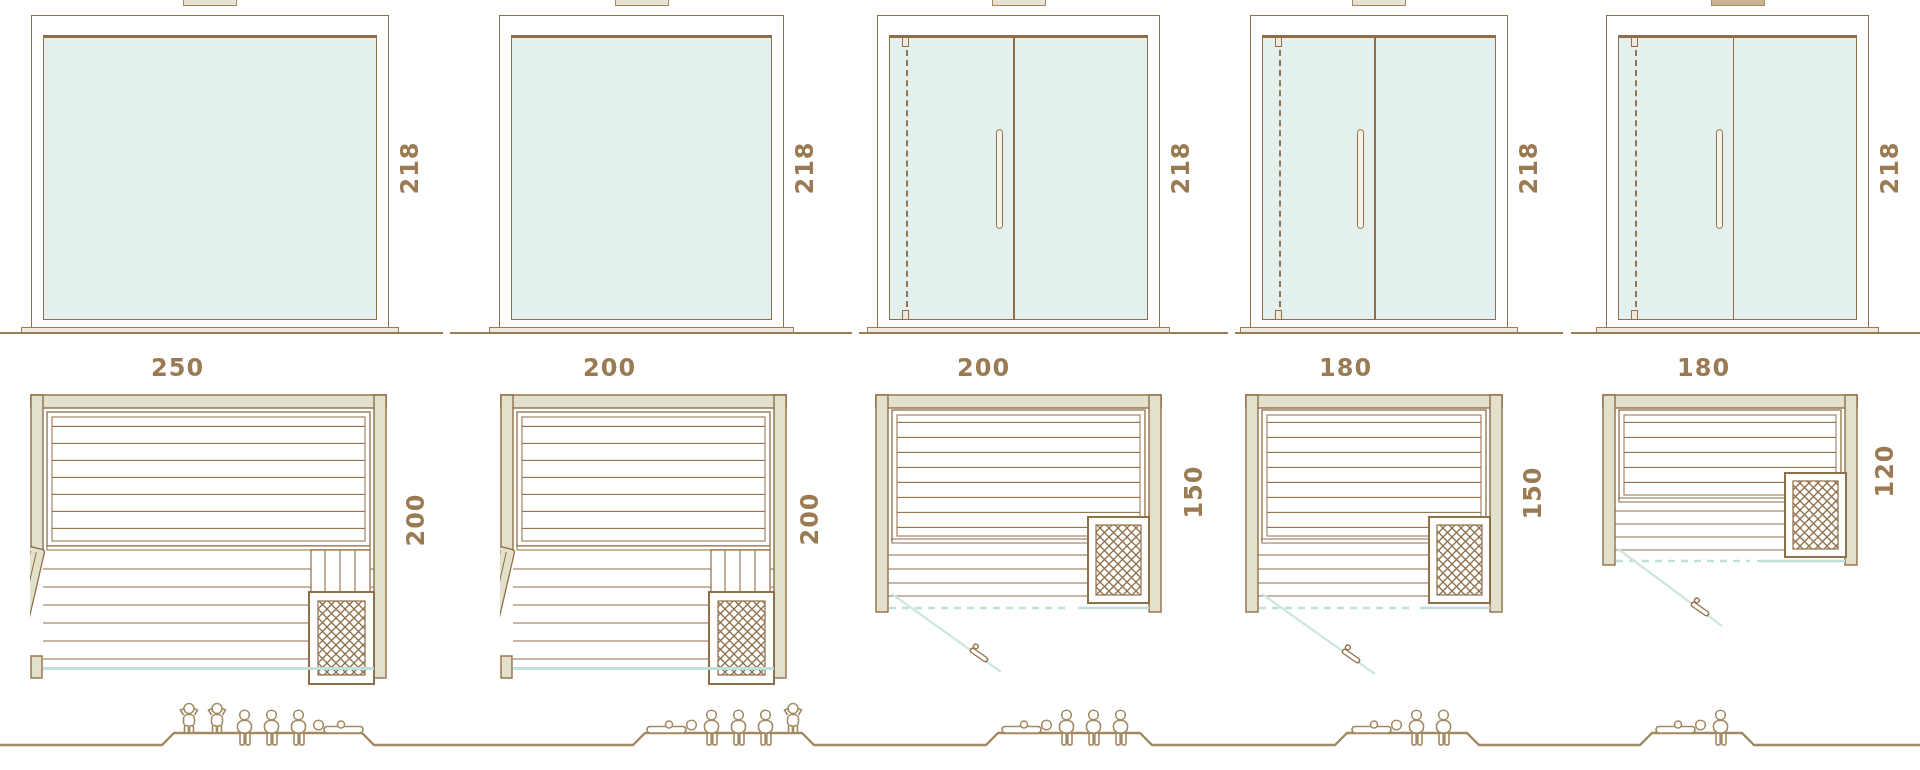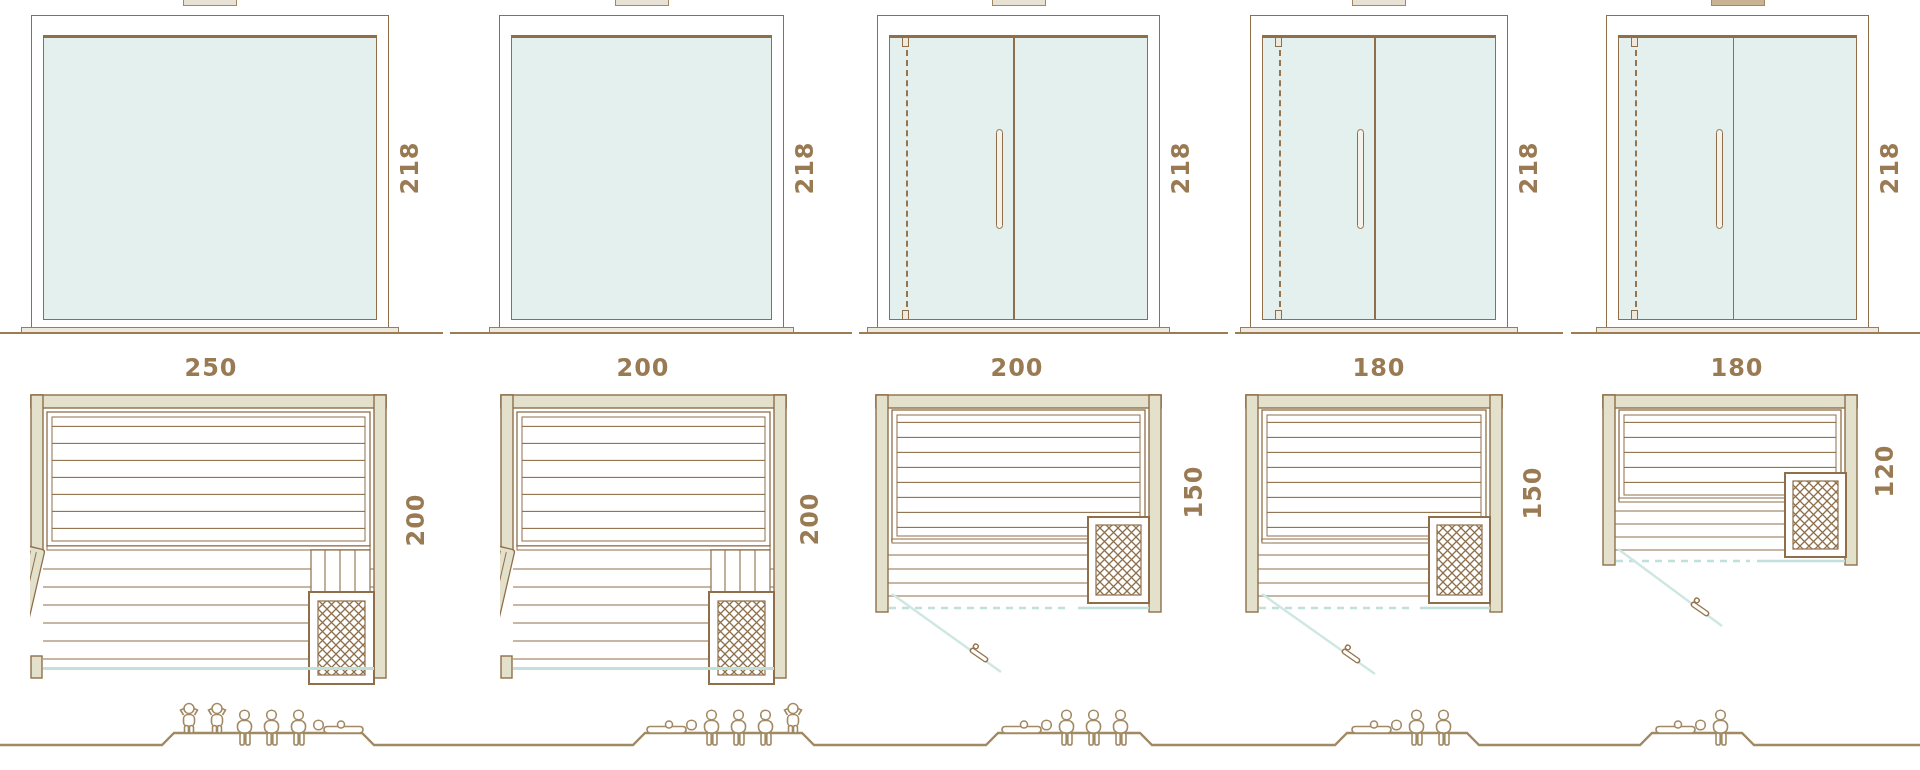--- a/index.html
+++ b/index.html
@@ -22,21 +22,21 @@
                background:#f6f2e9;box-sizing:border-box;}
   .roof-tab{position:absolute;top:0;left:50%;margin-left:-27px;width:54px;height:6px;
             background:#e8e2d4;border:1px solid #a5885f;border-top:none;box-sizing:border-box;}
   .sill{position:absolute;top:327px;height:7px;background:#efe9dd;
         border:1px solid #9c7c54;box-sizing:border-box;}
   .gline{position:absolute;top:332px;height:2px;background:#9c7c54;}
   
   .dim{position:absolute;color:#9a7a52;font-weight:700;font-size:24px;
        letter-spacing:1px;white-space:nowrap;}
   .dim.v{width:56px;height:26px;line-height:26px;text-align:center;transform:rotate(-90deg);}
-  .dim.h{width:120px;text-align:center;}
+  .dim.h{width:120px;text-align:left;}
   .plan-svg{position:absolute;}
   #people-svg{position:absolute;left:0;top:695px;}
 </style>
 </head>
 <body>
 
 <div id="stage">
 
   <svg width="0" height="0" style="position:absolute" aria-hidden="true">
     <defs>

